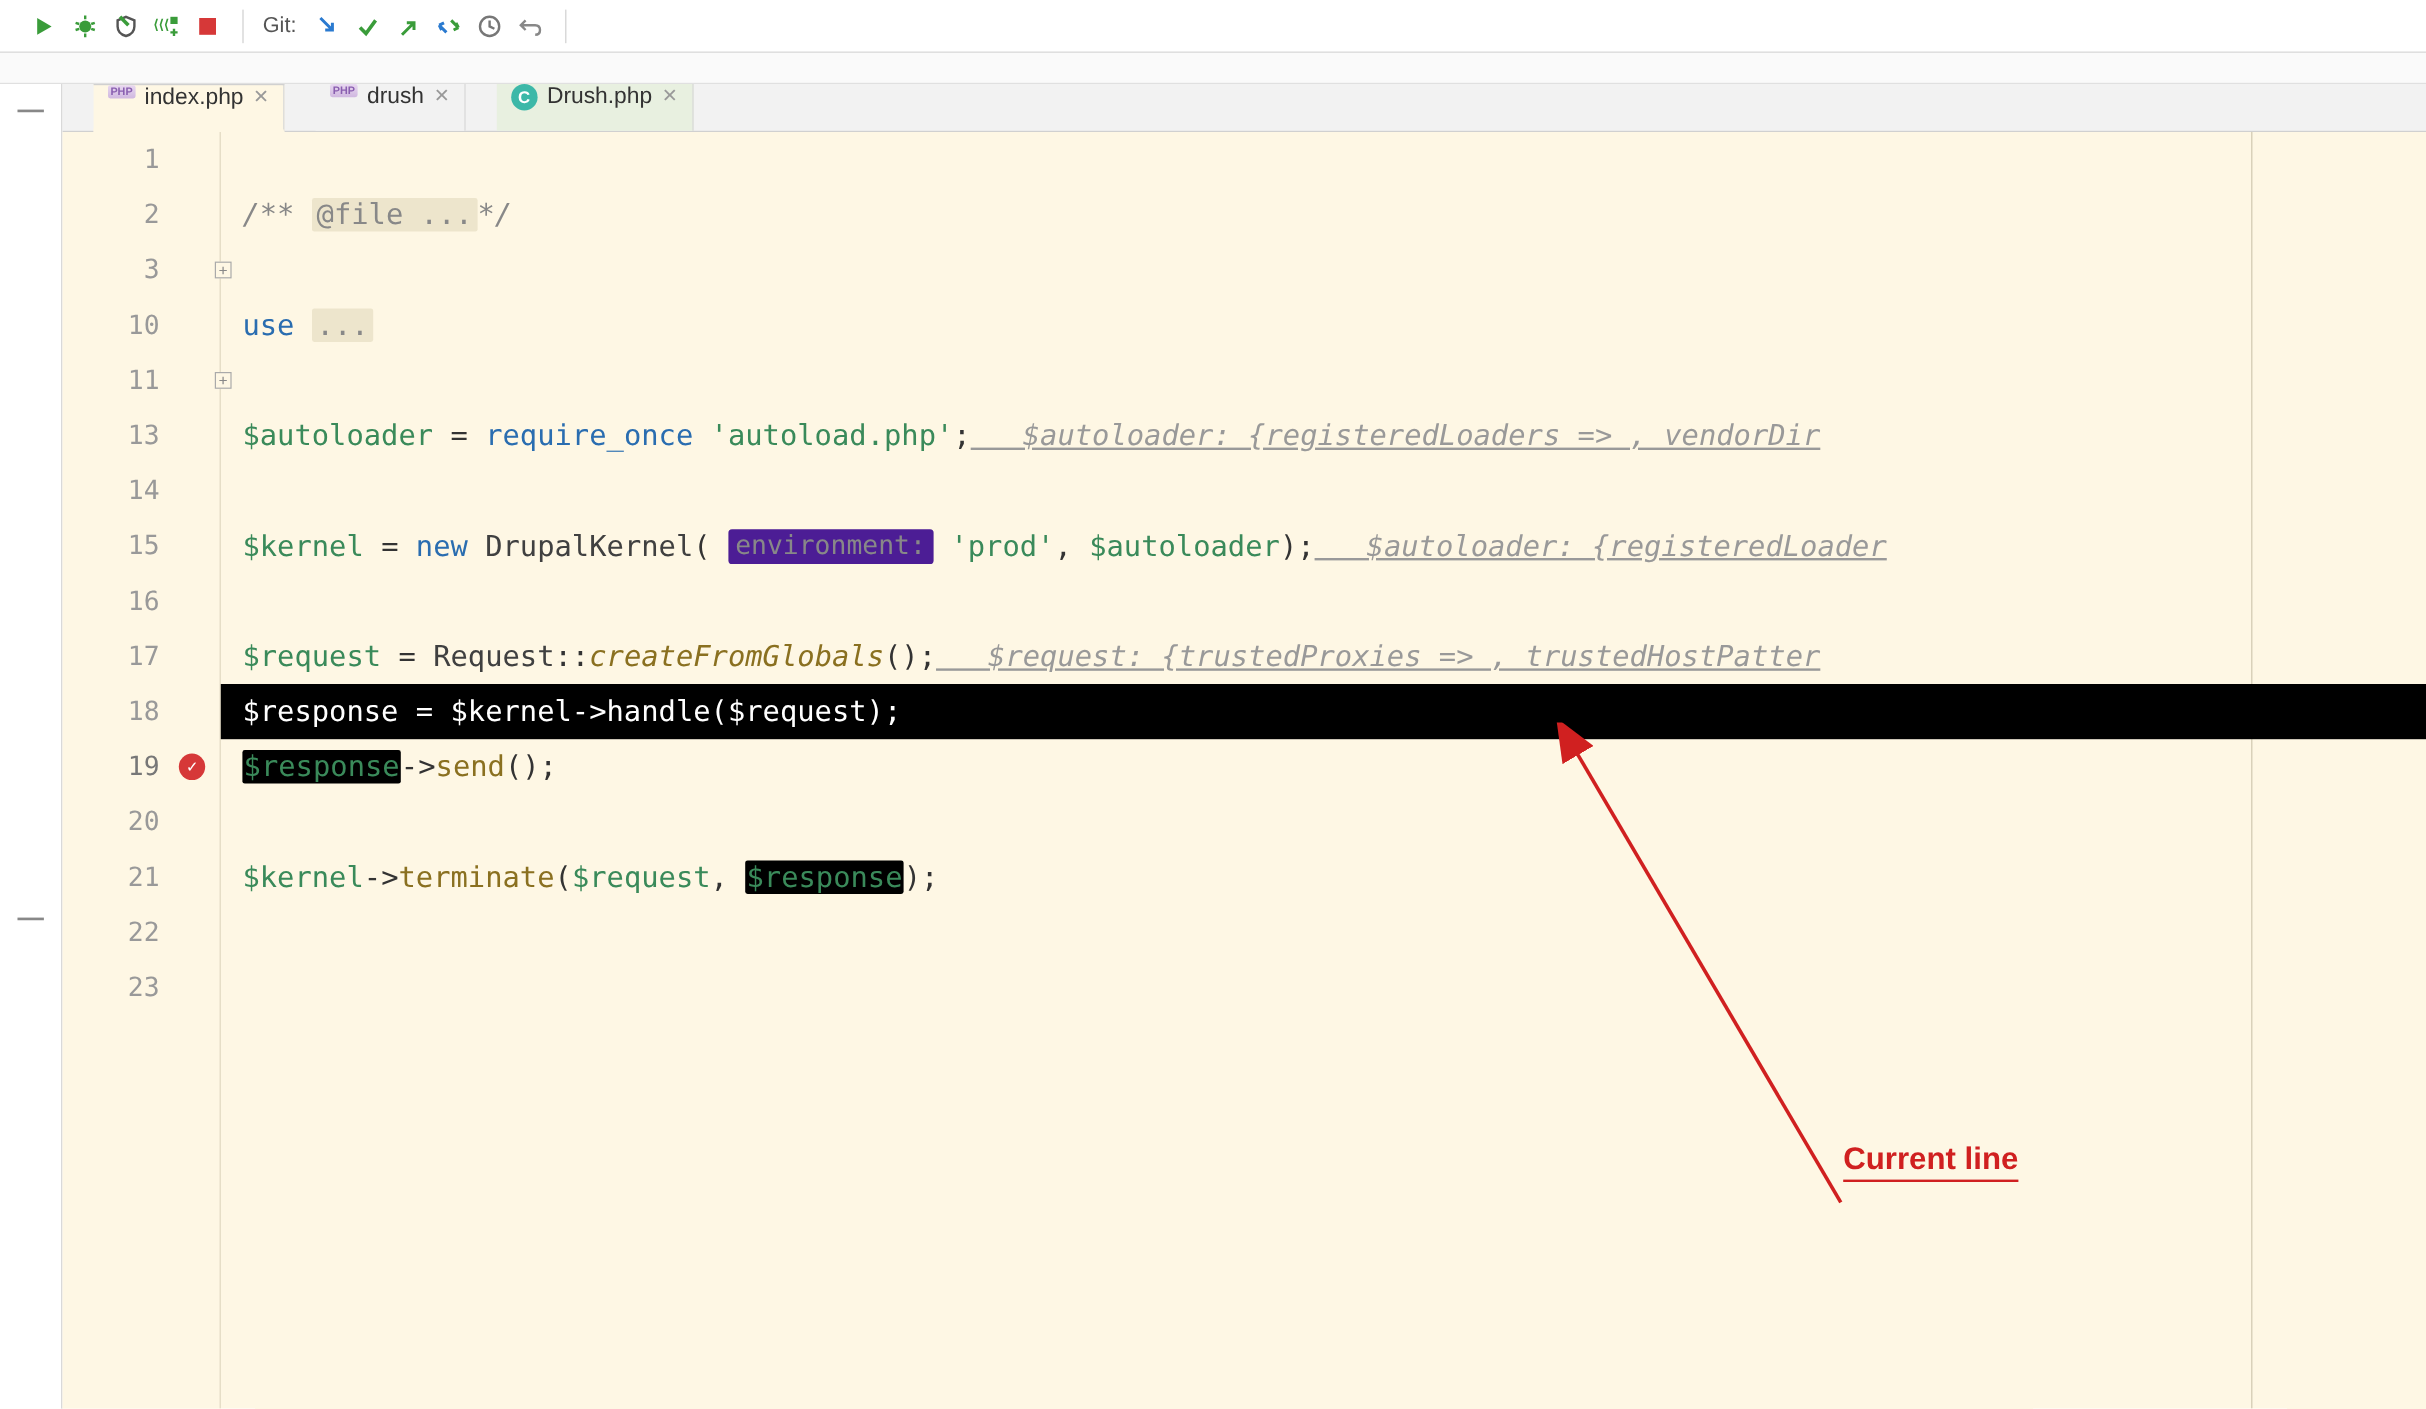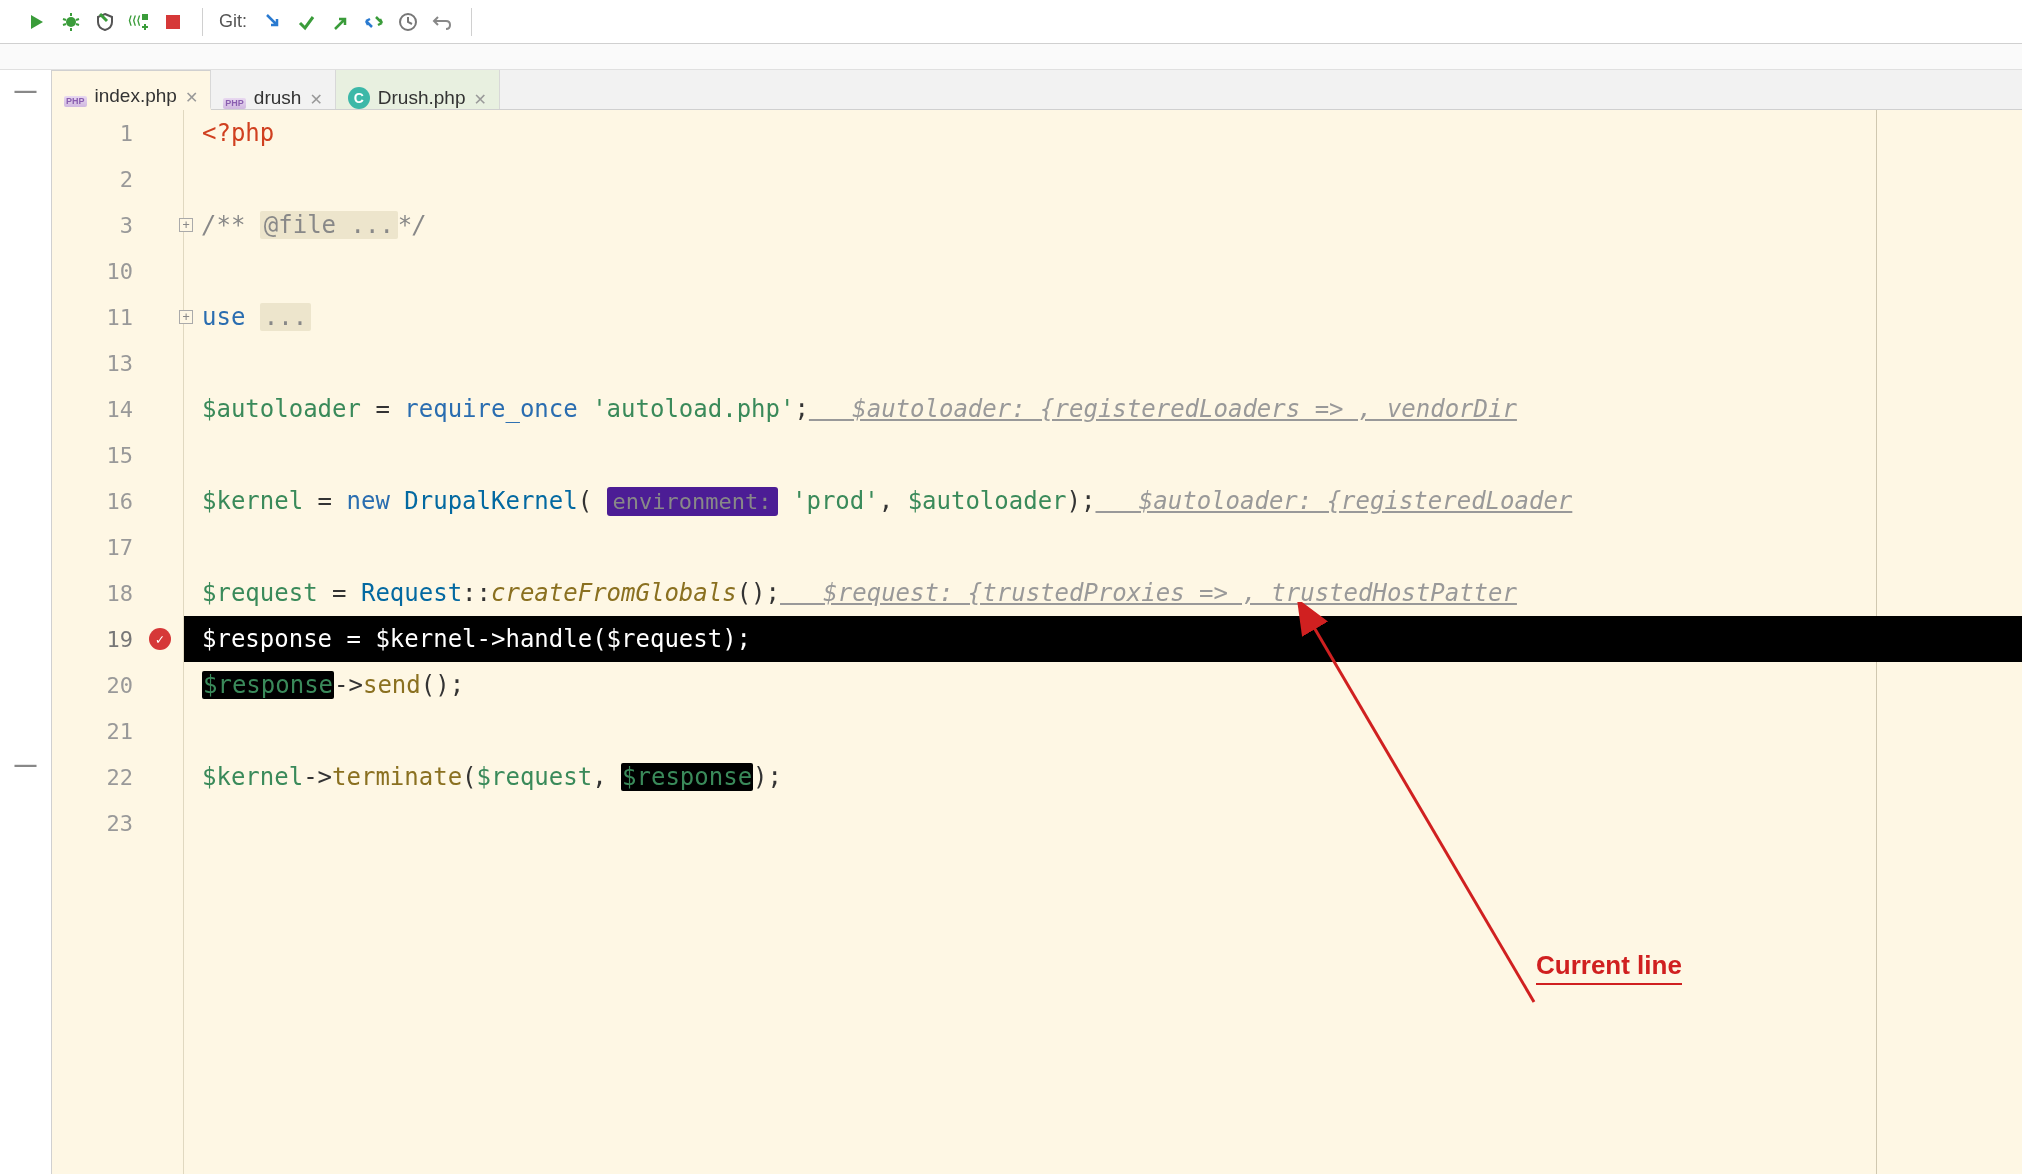--- a/index.html
+++ b/index.html
@@ -79,28 +79,29 @@
     }
     .tabs-bar {
       height: 40px;
       background: #f2f2f2;
       border-bottom: 1px solid #d0d0d0;
       display: flex;
       align-items: stretch;
     }
     .tab {
       display: flex;
-      align-items: flex-end;
+      align-items: flex-start;
       padding: 0 12px;
       gap: 8px;
       font-size: 19px;
       color: #333;
       border-right: 1px solid #d8d8d8;
       cursor: pointer;
       background: #f2f2f2;
+      margin-left: 26px;
     }
     .tab.active {
       background: #fef7e4;
       border-bottom: 3px solid #fef7e4;
       margin-bottom: -1px;
       border-top: 1px solid #d0d0d0;
     }
     .tab.inactive2 {
       background: #e8f0e0;
     }
@@ -224,21 +225,21 @@
       width: 1px;
       background: #d0c8b0;
     }
     .tok-tag { color: #d04020; }
     .tok-comment { color: #888; font-style: italic; }
     .tok-kw { color: #2a6db0; }
     .tok-var { color: #3a8a5a; }
     .tok-op { color: #333; }
     .tok-func { color: #8a7020; }
     .tok-str { color: #3a8a5a; }
-    .tok-class { color: #0369a1; }
+    .tok-class { color: #404040; }
     .tok-method { color: #8a7020; font-style: italic; }
     .tok-inline { color: #999; font-style: italic; text-decoration: underline; }
     .tok-param-hint { background: #4c1d95; color: #888; padding: 2px 6px; border-radius: 3px; font-style: normal; font-size: 22px;}
     .tok-folded { background: #ede5cc; color: #888; padding: 0 4px; border-radius: 2px;}
     .var-hl { background: #000000; border-radius: 2px; padding: 0 1px;}
     .annotation-arrow {
       position: absolute;
       left: 1110px;
       top: 492px;
       pointer-events: none;
@@ -414,21 +415,20 @@
         <div class="gutter-row">
             <span>22</span>
           </div>
         <div class="gutter-row">
             <span>23</span>
           </div>
       </div>
 
       <div class="code">
         <div class="right-ruler"></div>
-        <div class="code-line"><span class="tok-tag">&lt;?php</span></div>
         <div class="code-line"></div>
         <div class="code-line"><span class="tok-comment">/** </span><span class="tok-folded">@file ...</span><span class="tok-comment">*/</span></div>
         <div class="code-line"></div>
         <div class="code-line"><span class="tok-kw">use </span><span class="tok-folded">...</span></div>
         <div class="code-line"></div>
         <div class="code-line"><span class="tok-var">$autoloader</span><span class="tok-op"> = </span><span class="tok-kw">require_once </span><span class="tok-str">'autoload.php'</span><span class="tok-op">;</span><span class="tok-inline">   $autoloader: {registeredLoaders =&gt; , vendorDir</span></div>
         <div class="code-line"></div>
         <div class="code-line"><span class="tok-var">$kernel</span><span class="tok-op"> = </span><span class="tok-kw">new </span><span class="tok-class">DrupalKernel</span><span class="tok-op">( </span><span class="tok-param-hint">environment:</span><span class="tok-str"> 'prod'</span><span class="tok-op">, </span><span class="tok-var">$autoloader</span><span class="tok-op">);</span><span class="tok-inline">   $autoloader: {registeredLoader</span></div>
         <div class="code-line"></div>
         <div class="code-line"><span class="tok-var">$request</span><span class="tok-op"> = </span><span class="tok-class">Request</span><span class="tok-op">::</span><span class="tok-method">createFromGlobals</span><span class="tok-op">();</span><span class="tok-inline">   $request: {trustedProxies =&gt; , trustedHostPatter</span></div>

